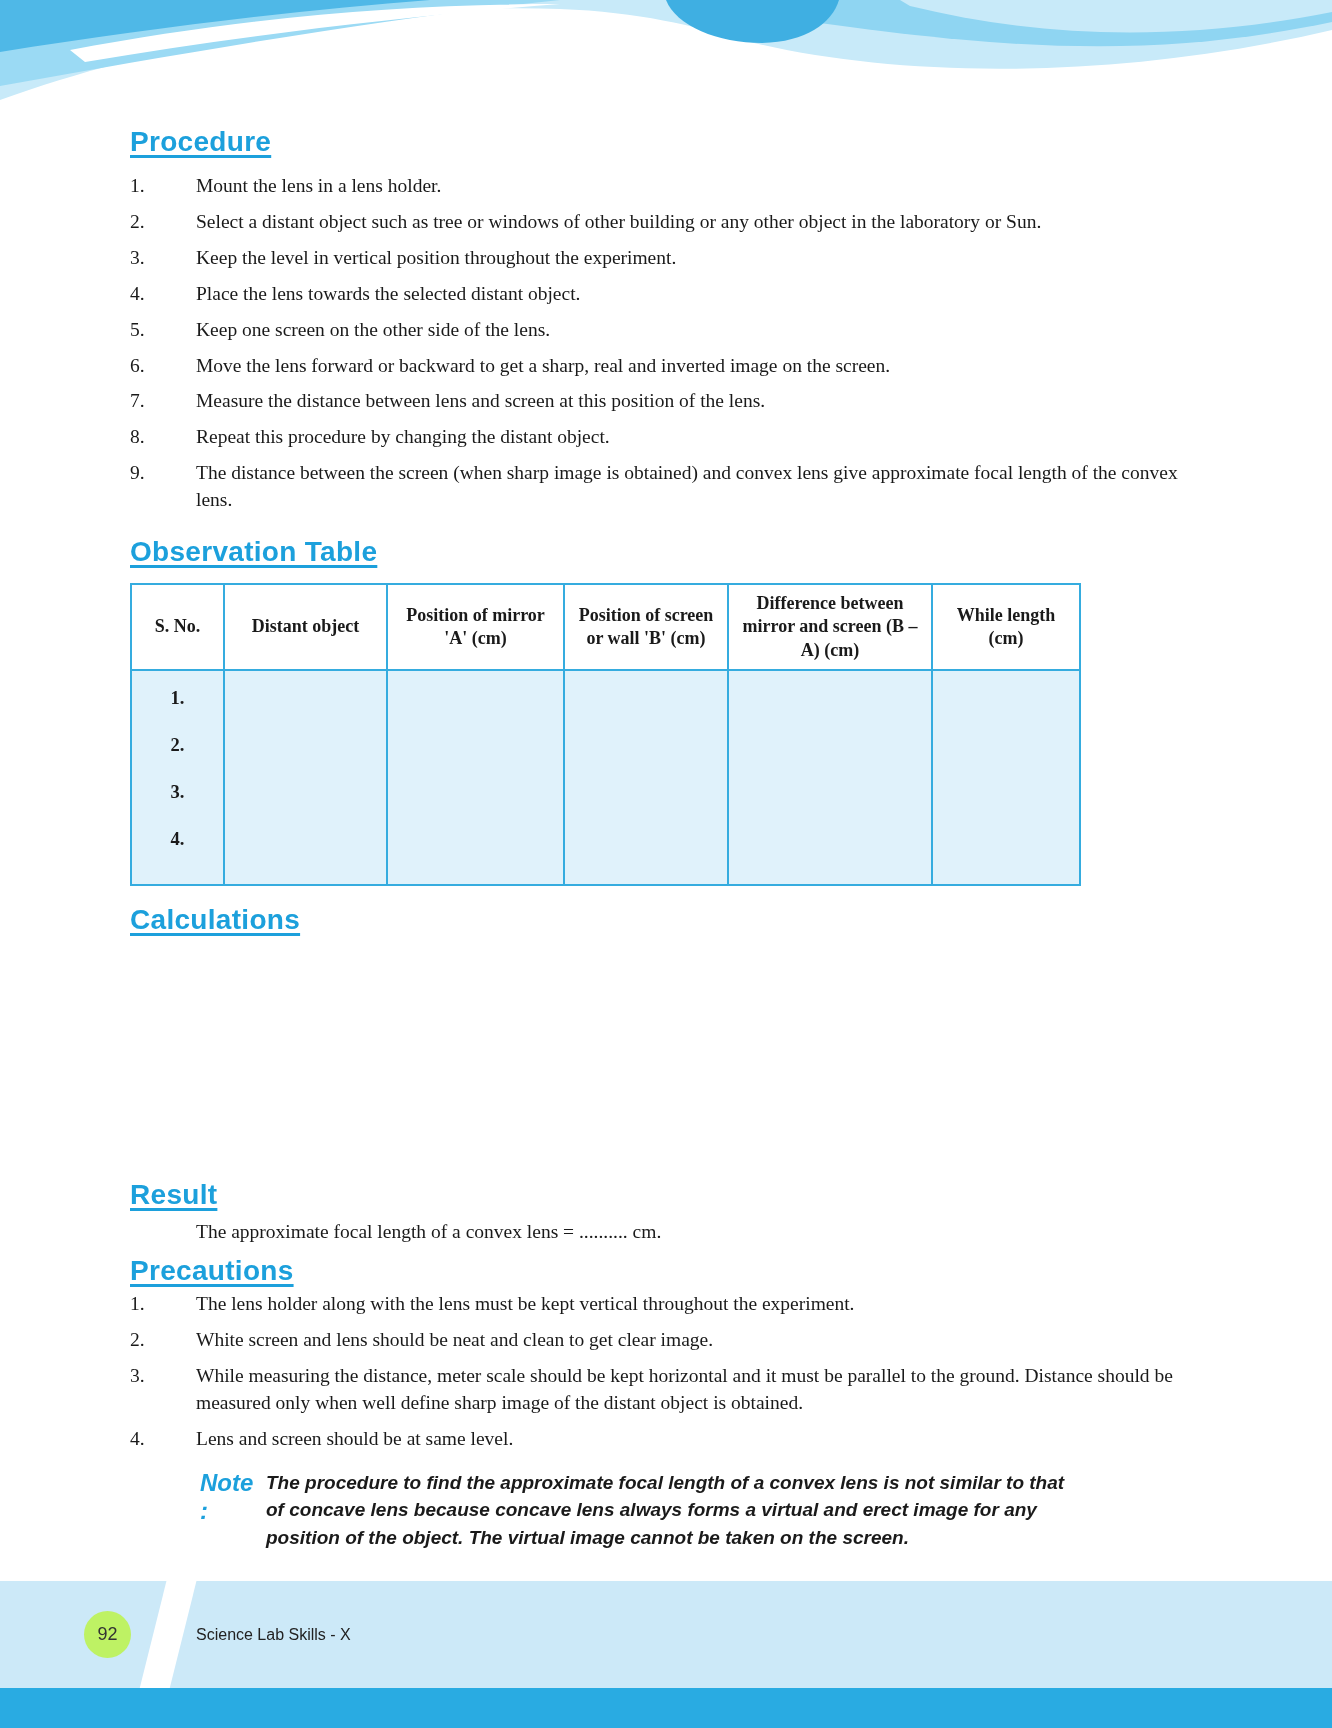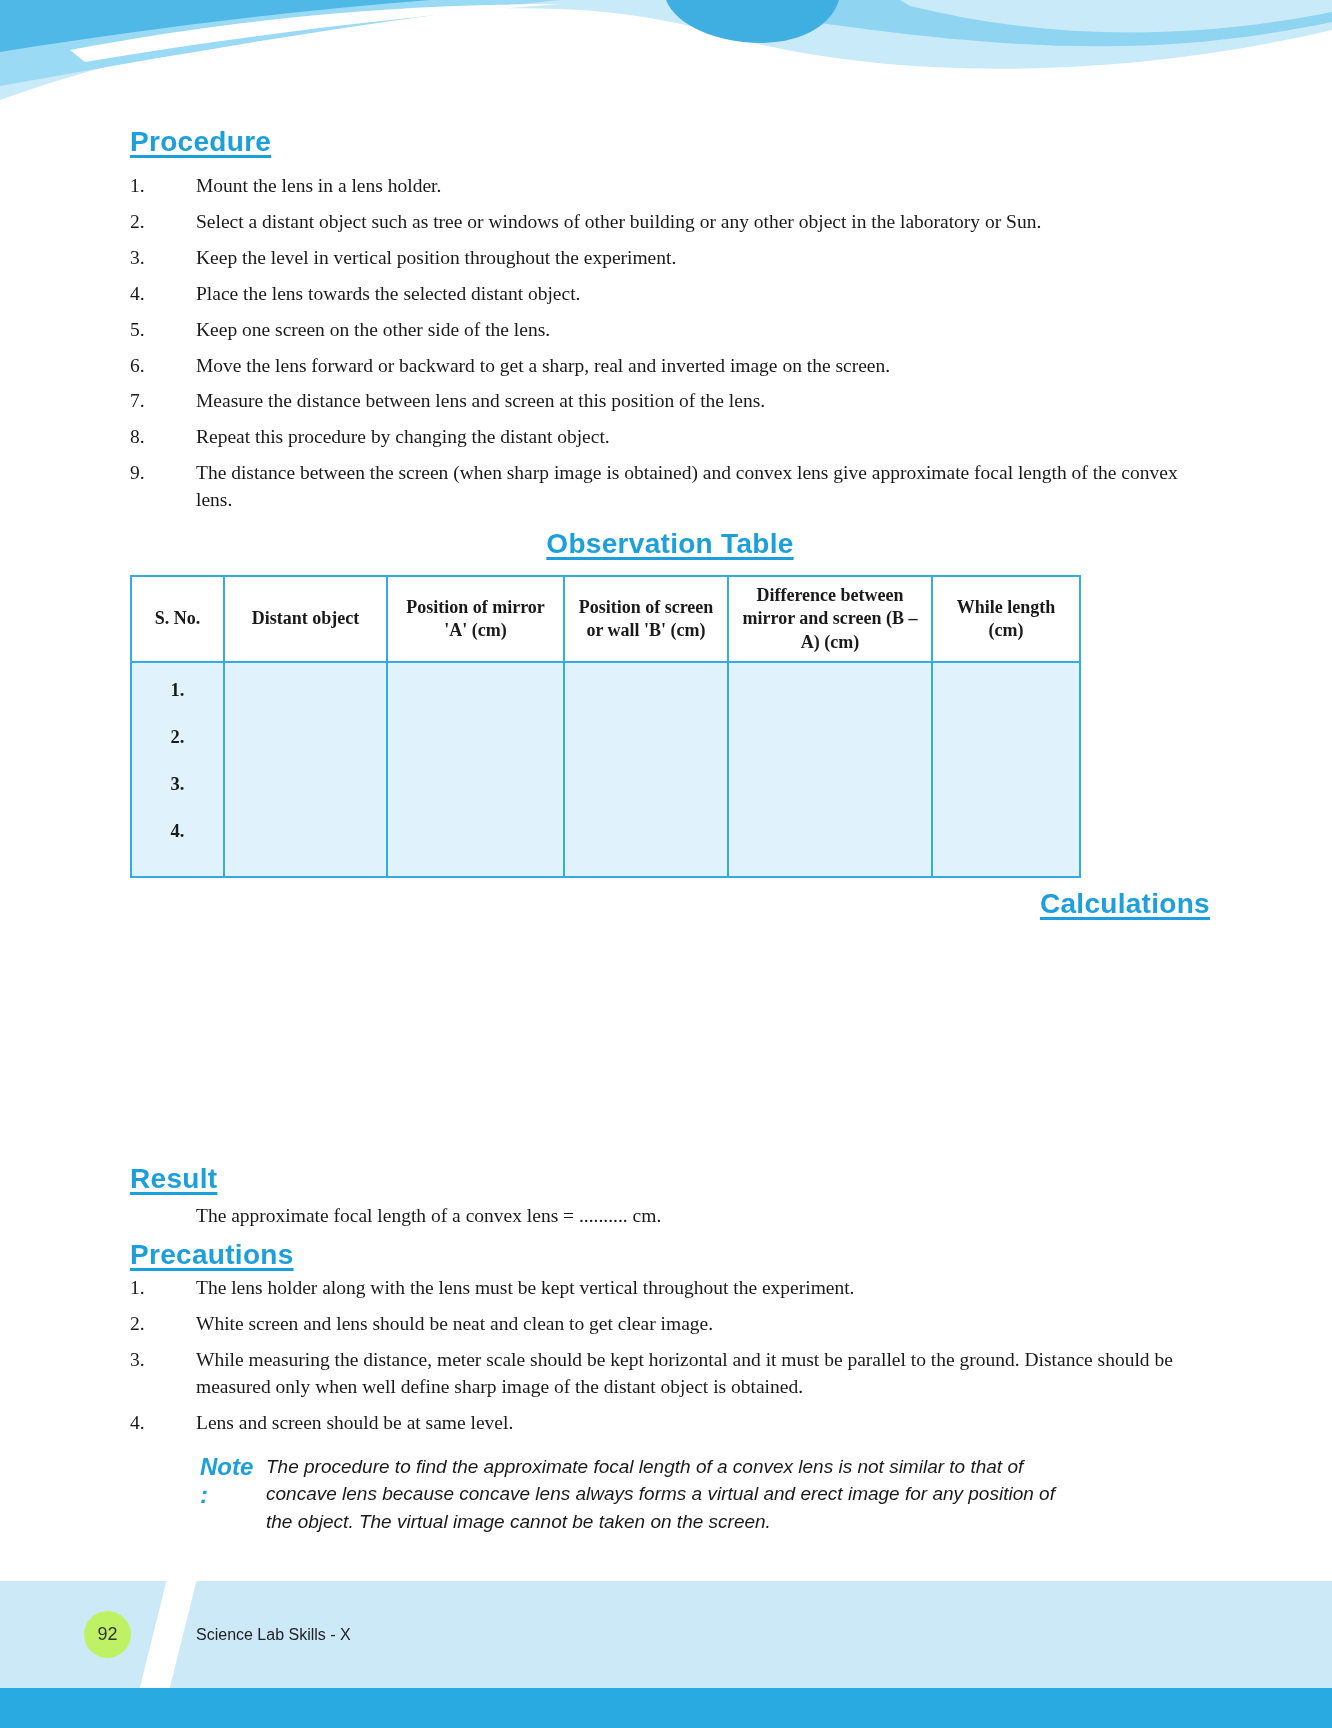--- a/index.html
+++ b/index.html
@@ -25,21 +25,21 @@
     letter-spacing: 0.3px;
     text-decoration: underline;
     text-decoration-thickness: 2.5px;
     text-underline-offset: 4px;
     margin: 0 0 15px 0;
   }
   .num-list { margin: 0 0 6px 0; }
   .num-item { display: flex; margin-bottom: 9px; font-size: 19.5px; line-height: 1.38; }
   .num { flex: 0 0 66px; }
   .txt { flex: 1; }
-  .section-gap { margin-top: 14px; text-align: center; }
+  .section-gap { margin-top: 22px; }
   
   .obs-table {
     border-collapse: collapse;
     width: 949px;
     table-layout: fixed;
     margin-top: 2px;
   }
   .obs-table th, .obs-table td { border: 2px solid #35ACDF; }
   .obs-table th {
     background: #ffffff;
@@ -69,21 +69,21 @@
   .calc-space { height: 228px; }
   .result-text { font-size: 19.5px; margin: 2px 0 12px 66px; }
   
   .note-row {
     display: flex;
     margin: 16px 0 0 70px;
     font-family: "Liberation Sans", sans-serif;
     font-style: italic;
   }
   .note-label { flex: 0 0 66px; font-weight: 700; color: #1CA0DC; font-size: 24px; }
-  .note-text { font-size: 19px; line-height: 1.45; max-width: 815px; color: #1a1a1a; }
+  .note-text { font-size: 19px; line-height: 1.45; max-width: 815px; color: #1a1a1a; font-weight: bold; }
   
   .footer-band {
     position: absolute;
     left: 0; right: 0; bottom: 40px;
     height: 107px;
     background: #CCE9F8;
     overflow: hidden;
   }
   .footer-stripe {
     position: absolute;
@@ -203,21 +203,21 @@
           </td>
           <td></td>
           <td></td>
           <td></td>
           <td></td>
           <td></td>
         </tr>
       </tbody>
     </table>
 
-    <h2 class="h-blue" style="margin-top:10px;text-align:right;">Calculations</h2>
+    <h2 class="h-blue" style="margin-top:18px;">Calculations</h2>
     <div class="calc-space"></div>
 
     <h2 class="h-blue" style="margin-bottom:10px;">Result</h2>
     <div class="result-text">The approximate focal length of a convex lens = .......... cm.</div>
 
     <h2 class="h-blue" style="margin-bottom:4px;">Precautions</h2>
     <div class="num-list">
       <div class="num-item">
         <span class="num">1.</span>
         <span class="txt">The lens holder along with the lens must be kept vertical throughout the experiment.</span>

